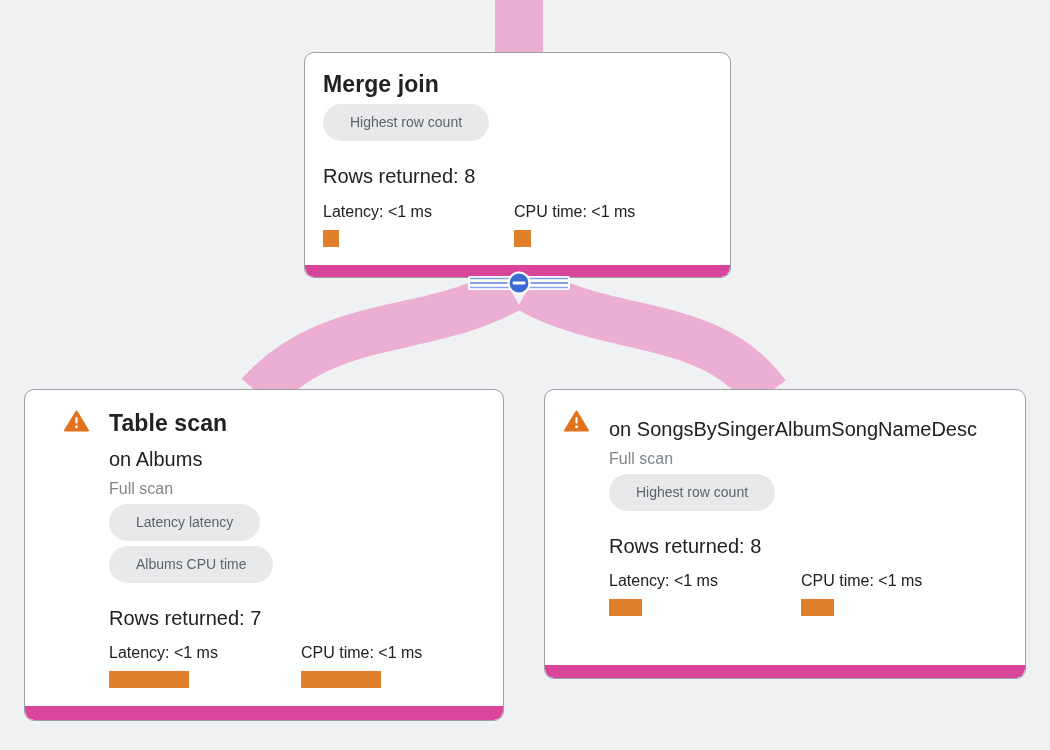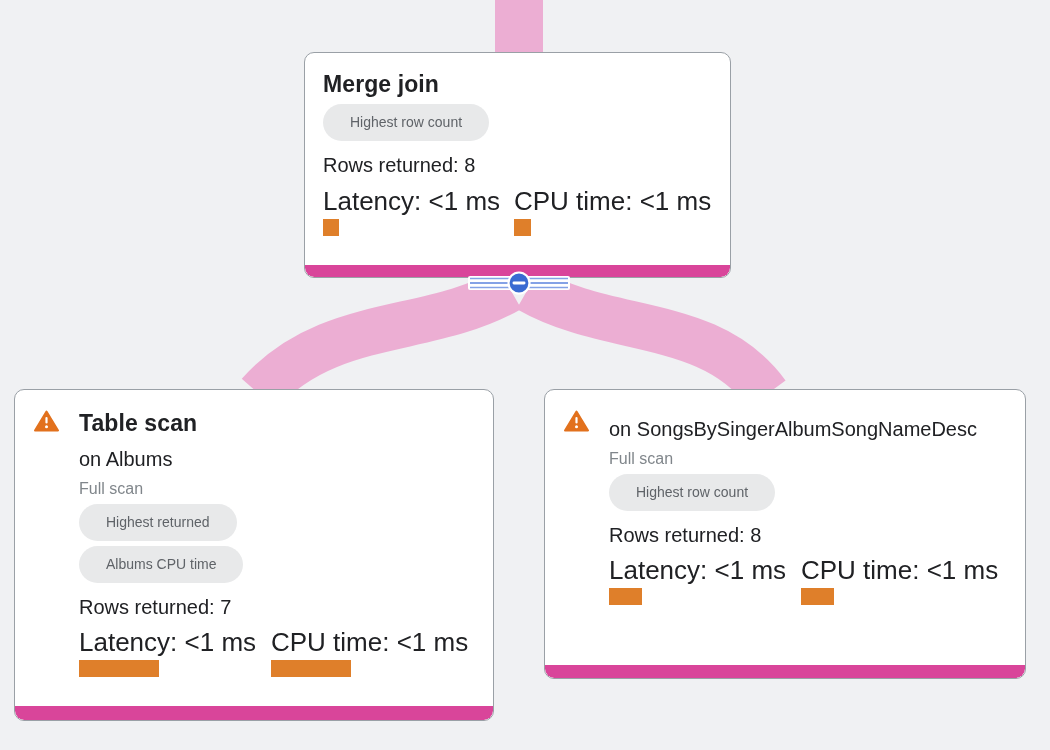--- a/index.html
+++ b/index.html
@@ -31,21 +31,21 @@
   .node {
     position: absolute;
     background: #ffffff;
     border: 1px solid var(--card-border, #9aa0a6);
     border-radius: 10px;
     z-index: 2;
     overflow: hidden;
     cursor: pointer;
   }
   .node-merge { left: 304px; top: 52px;  width: 427px; height: 226px; }
-  .node-table { left: 14px;  top: 389px; width: 480px; height: 332px; }
+  .node-table { left: 24px;  top: 389px; width: 480px; height: 332px; padding-left: 20px; }
   .node-index { left: 544px; top: 389px; width: 482px; height: 290px; }
 
   .node-body { position: relative; height: 100%; }
   .node-merge .node-body { padding: 16px 16px 0 18px; }
   .node-table .node-body, .node-index .node-body { padding: 18px 16px 0 64px; }
 
   .warning-badge { position: absolute; left: 19px; top: 20px; width: 25px; height: 22px; }
 
   .node-title {
     font-size: 23px; line-height: 30px; font-weight: 600;
@@ -67,29 +67,29 @@
     color: var(--chip-text, #5f6368);
     font-size: 14px; line-height: 37px;
     padding: 0 27px;
     border-radius: 19px;
     margin-bottom: 5px;
     white-space: nowrap;
   }
   .chip-row { display: block; }
 
   .rows-line {
-    margin-top: 6px;
+    margin-top: 17px;
     font-size: 20px; line-height: 26px;
     color: var(--text-primary, #202124);
   }
   .metrics { display: flex; margin-top: 10px; }
   .node-merge .metrics { margin-top: 11px; }
   .metric { flex: 0 0 192px; }
   .node-merge .metric { flex: 0 0 191px; }
-  .metric-label { font-size: 26px; line-height: 24px; color: var(--text-primary, #202124); white-space: nowrap; }
+  .metric-label { font-size: 16px; line-height: 24px; color: var(--text-primary, #202124); white-space: nowrap; }
   .metric-bar { margin-top: 6px; height: 17px; background: var(--metric-orange, #df7f2a); }
 
   .accent-bar {
     position: absolute; left: 0; right: 0; bottom: 0;
     height: 13px;
     background: var(--accent-pink, #d9459a);
     border-radius: 0 0 9px 9px;
   }
 
   .collapse-ctl { position: absolute; left: 467px; top: 269px; width: 104px; height: 28px; z-index: 3; cursor: pointer; }
@@ -141,21 +141,21 @@
     <div class="node-body">
       <svg class="warning-badge" viewBox="0 0 25 22">
         <path d="M12.5 1.5 L24 20.5 H1 Z" fill="var(--warning-orange, #e2711d)" stroke="var(--warning-orange, #e2711d)" stroke-width="2" stroke-linejoin="round"></path>
         <rect x="11.4" y="7" width="2.2" height="6.5" rx="1.1" fill="#ffffff"></rect>
         <circle cx="12.5" cy="16.8" r="1.5" fill="#ffffff"></circle>
       </svg>
       <div class="node-title">Table scan</div>
       <div class="node-sub">on Albums</div>
       <div class="node-scantype">Full scan</div>
       <div class="chips">
-        <span class="chip-row"><span class="chip">Highest returned</span></span>
+        <span class="chip-row"><span class="chip">Latency latency</span></span>
         <span class="chip-row"><span class="chip">Albums CPU time</span></span>
       </div>
       <div class="rows-line">Rows returned: 7</div>
       <div class="metrics">
         <div class="metric">
           <div class="metric-label">Latency: &lt;1 ms</div>
           <div class="metric-bar" style="width: 80px;"></div>
         </div>
         <div class="metric">
           <div class="metric-label">CPU time: &lt;1 ms</div>

